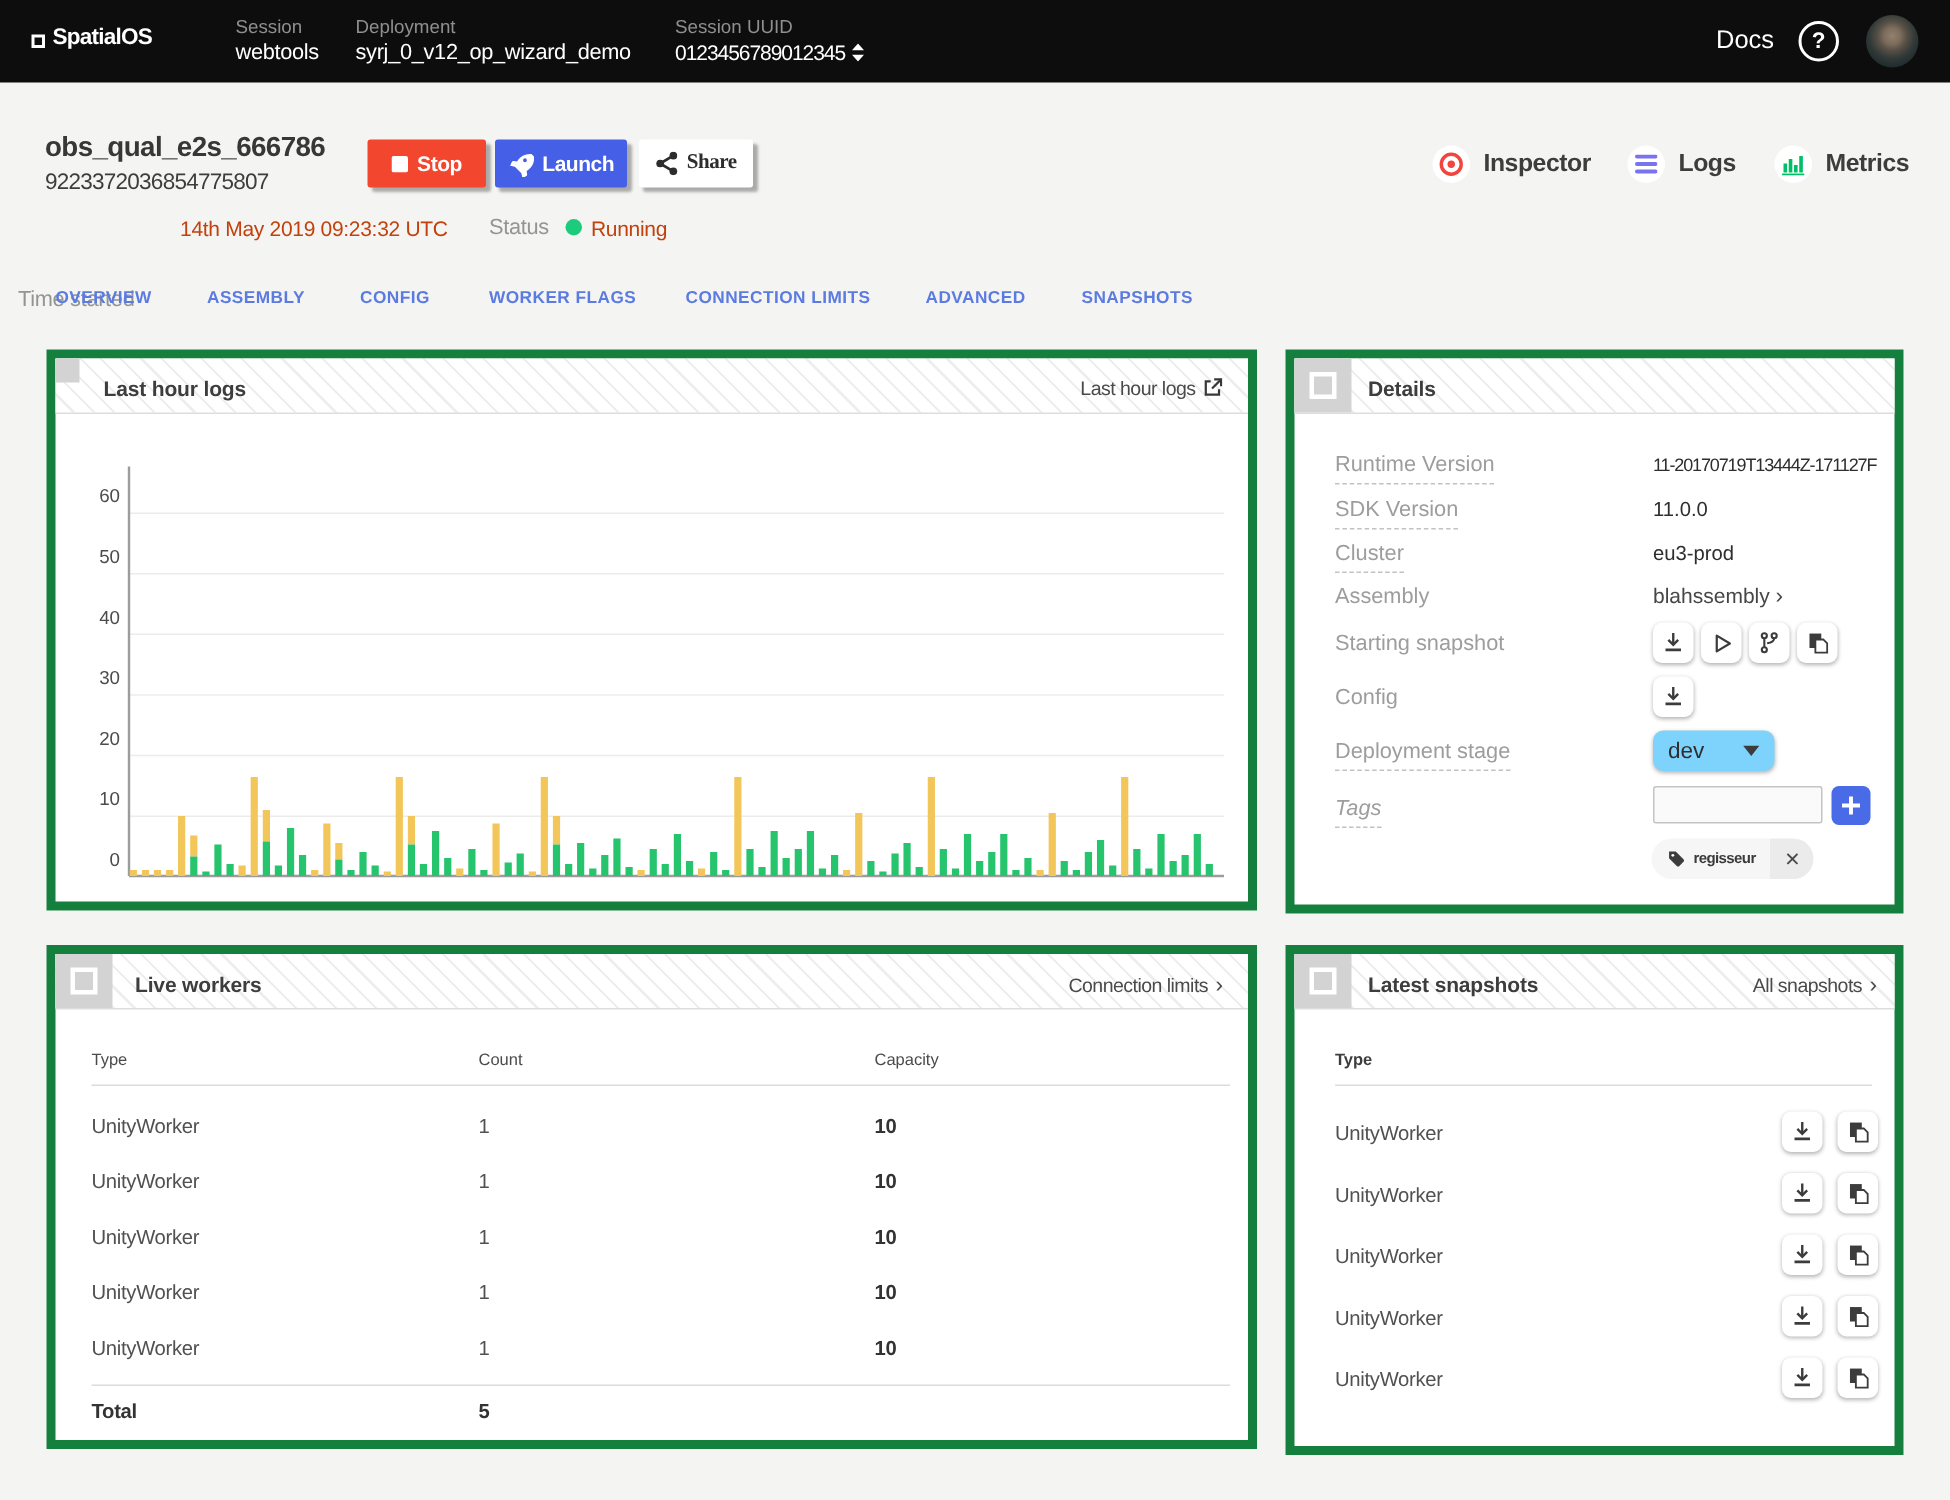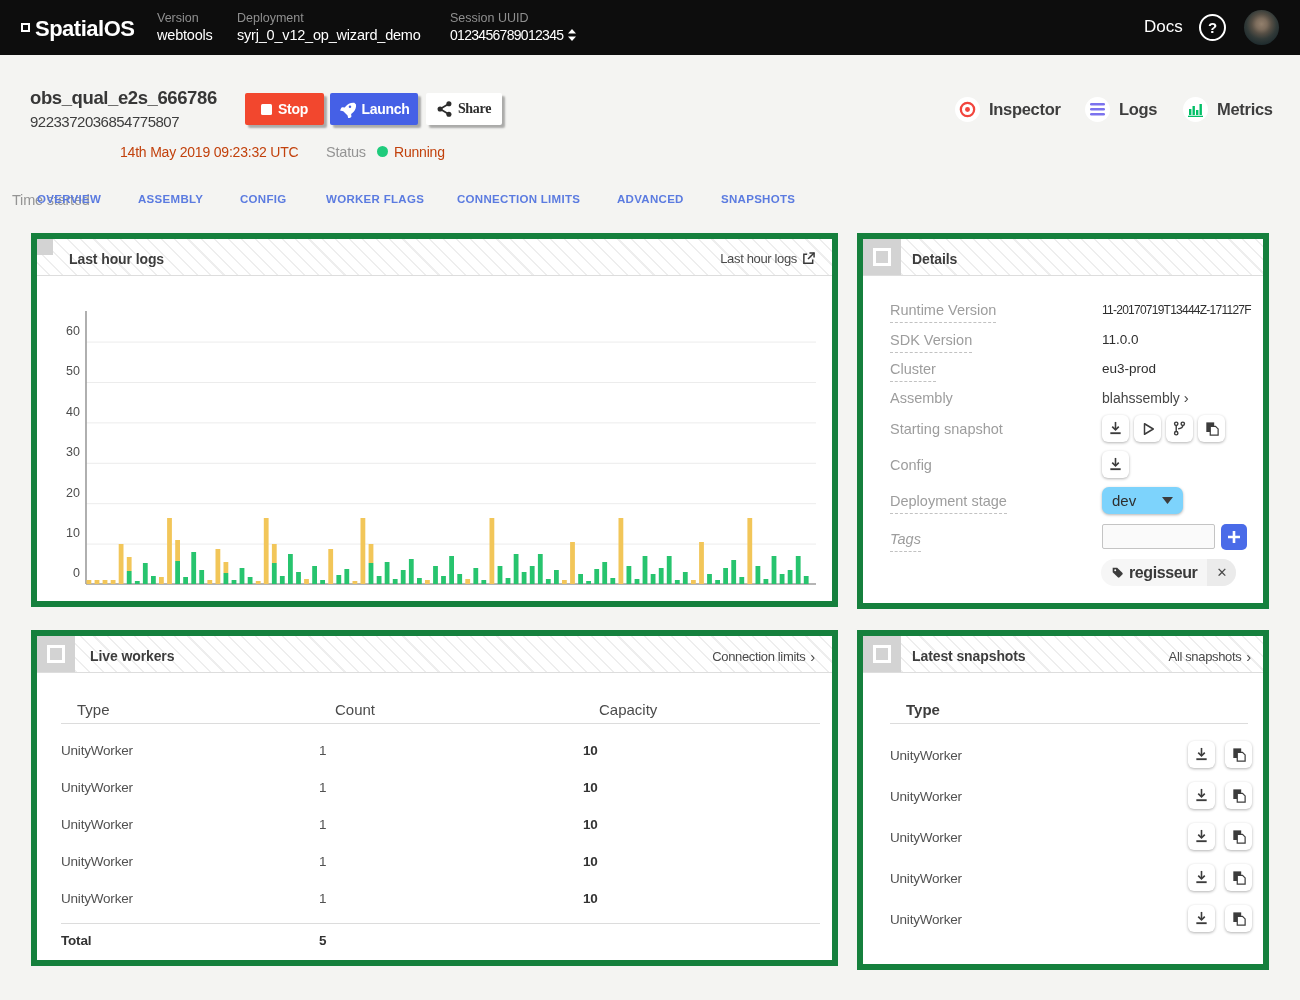--- a/index.html
+++ b/index.html
@@ -1,21 +1,21 @@
 <!DOCTYPE html>
 <html><head><meta charset="utf-8">
 <style>
 * { margin:0; padding:0; box-sizing:border-box; }
 html,body { width:1300px; height:1000px; background:#f4f4f2; font-family:"Liberation Sans",sans-serif; position:relative; overflow:hidden; }
 .abs { position:absolute; }
 
 
 .nav { position:absolute; top:0; left:0; width:1300px; height:55px; background:#0d0d0d; }
 .logo-sq { position:absolute; left:21px; top:23px; width:9px; height:9px; border:2px solid #fff; }
-.logo-t { position:absolute; left:35px; top:16px; color:#fff; font-size:22px; font-weight:600; letter-spacing:-.5px; }
+.logo-t { position:absolute; left:35px; top:16px; color:#fff; font-size:15px; font-weight:600; letter-spacing:-.5px; }
 .nav-lab { position:absolute; top:11px; color:#8f8f8f; font-size:12.5px; }
 .nav-val { position:absolute; top:27px; color:#fff; font-size:14.5px; letter-spacing:-.2px; }
 .docs { position:absolute; left:1144px; top:17px; color:#fff; font-size:17px; }
 .help { position:absolute; left:1199px; top:14px; width:27px; height:27px; border:2px solid #fff; border-radius:50%; color:#fff; font-size:15px; font-weight:700; text-align:center; line-height:23px; }
 .avatar { position:absolute; left:1244px; top:10px; width:35px; height:35px; border-radius:50%;
   background: radial-gradient(circle at 50% 40%, #93806d 0%, #7d6d5d 20%, #564f45 36%, #323a38 55%, #1d2a2d 78%, #15201f 100%); }
 
 
 .h1 { position:absolute; left:30px; top:87px; font-size:18.5px; font-weight:700; color:#373737; letter-spacing:-.4px; }
 .h2 { position:absolute; left:30px; top:113px; font-size:15px; color:#3d3d3d; letter-spacing:-.5px; }
@@ -46,31 +46,31 @@
 .cbox > div { position:absolute; left:10px; top:9px; width:18px; height:18px; border:3px solid #fff; background:#d3d3d3; }
 
 
 .dlab { position:absolute; left:27px; color:#9d9d9d; font-size:14.5px; }
 .dlab.u { border-bottom:1px dashed #c2c2c2; padding-bottom:4px; }
 .dval { position:absolute; left:239px; color:#2e2e2e; font-size:13.5px; white-space:nowrap; }
 .ibtn { position:absolute; width:27px; height:27px; background:#fff; border-radius:6px; box-shadow:0 1px 3px rgba(0,0,0,.3); display:flex; align-items:center; justify-content:center; }
 .ibtn svg { display:block; }
 
 
-.th { position:absolute; font-size:15px; color:#4b4b4b;margin-left:16px; }
+.th { position:absolute; font-size:11px; color:#4b4b4b; }
 .td { position:absolute; font-size:13.5px; color:#515151; letter-spacing:-.2px; }
 .hr { position:absolute; height:1px; background:#dcdcdc; }
 
 </style></head>
 <body>
 
 <div class="nav">
   <div class="logo-sq"></div>
     <div class="logo-t">SpatialOS</div>
-  <div class="nav-lab" style="left:157px;">Version</div>
+  <div class="nav-lab" style="left:157px;">Session</div>
   <div class="nav-val" style="left:157px;">webtools</div>
   <div class="nav-lab" style="left:237px;">Deployment</div>
   <div class="nav-val" style="left:237px;">syrj_0_v12_op_wizard_demo</div>
   <div class="nav-lab" style="left:450px;">Session UUID</div>
   <div class="nav-val" style="left:450px; font-size:14px; letter-spacing:-.7px;">0123456789012345
     <svg width="10" height="12" viewBox="0 0 10 12" style="vertical-align:-1px">
         <path d="M5 0 L9 4.5 L1 4.5 Z" fill="#fff"></path>
         <path d="M5 12 L1 7.5 L9 7.5 Z" fill="#fff"></path>
       </svg>
   </div>
@@ -319,21 +319,21 @@
 
   <div class="dlab u" style="top:292px;font-style:italic;">Tags</div>
   <div class="abs" style="left:239px; top:285px; width:113px; height:25px; background:#fafafa; border:1px solid #c4c4c4; border-radius:2px;"></div>
   <div class="abs" style="left:358px; top:285px; width:26px; height:26px; background:#4a6be8; border-radius:5px;">
       <svg style="position:absolute;left:6px;top:6px;" width="14" height="14" viewBox="0 0 14 14">
         <path d="M7 1v12M1 7h12" stroke="#fff" stroke-width="2.6"></path>
       </svg>
     </div>
 
   <div class="abs" style="left:238px; top:320px; height:27px; border-radius:13.5px; background:#f6f6f6; display:flex; align-items:center; overflow:hidden;">
-    <div style="display:flex; align-items:center; gap:6px; padding:0 10px 0 11px; font-size:16px; font-weight:600; letter-spacing:-.4px; color:#3a3a3a;">
+    <div style="display:flex; align-items:center; gap:6px; padding:0 10px 0 11px; font-size:10px; font-weight:600; letter-spacing:-.4px; color:#3a3a3a;">
       <svg width="11" height="11" viewBox="0 0 16 16">
           <path d="M1 1h6.5L15 8.5a1.8 1.8 0 0 1 0 2.5l-4 4a1.8 1.8 0 0 1-2.5 0L1 7.5z" fill="#3c3c3c"></path>
           <circle cx="4.7" cy="4.7" r="1.4" fill="#fff"></circle>
         </svg>
       regisseur</div>
     <div style="background:#ebebeb; height:100%; display:flex; align-items:center; padding:0 9px; font-size:13px; color:#4a4a4a;">✕</div>
   </div>
 </div>
 
 <div class="card" style="left:31px; top:630px; width:807px; height:336px;">

